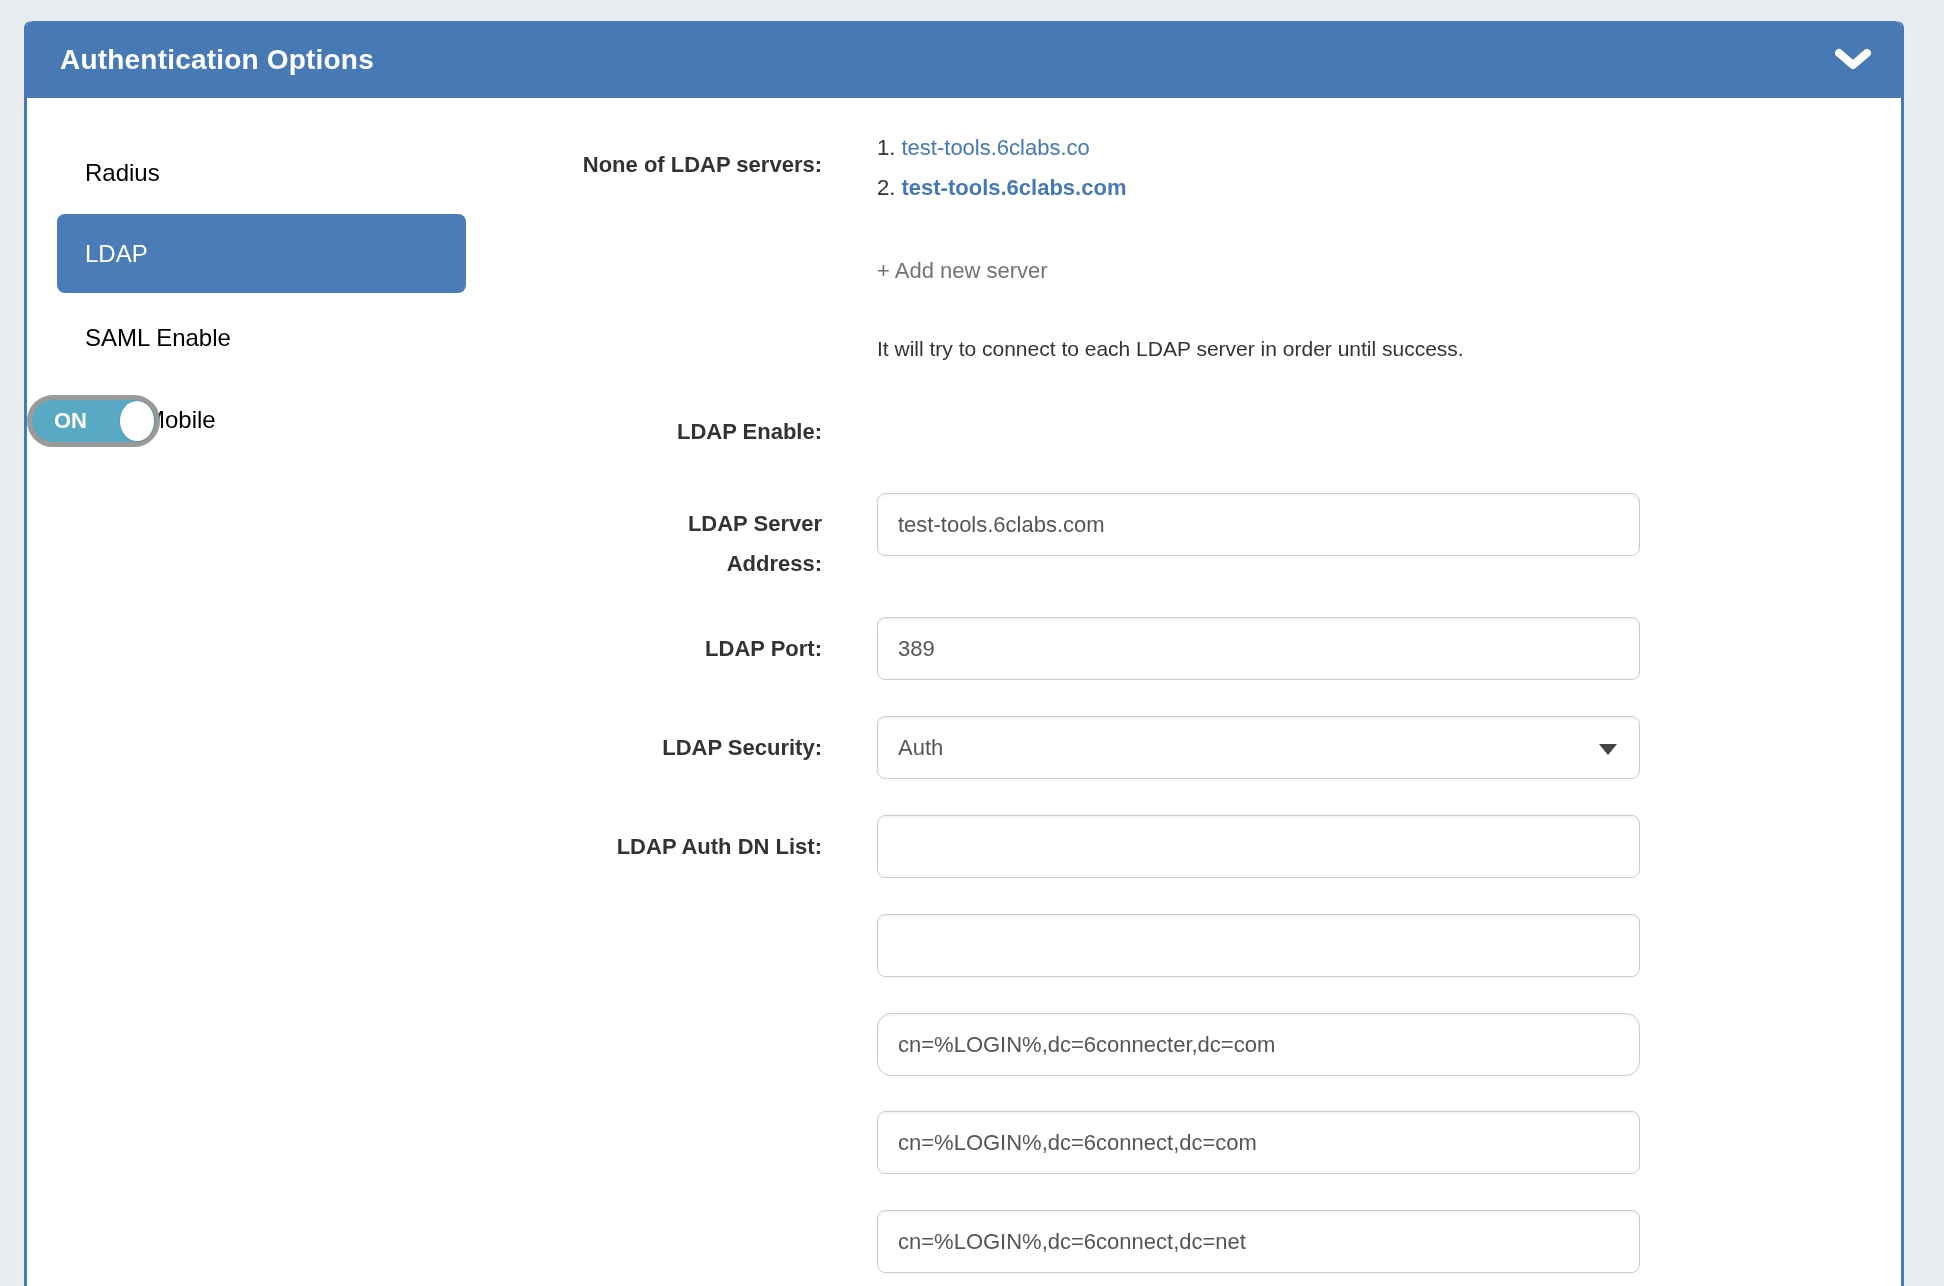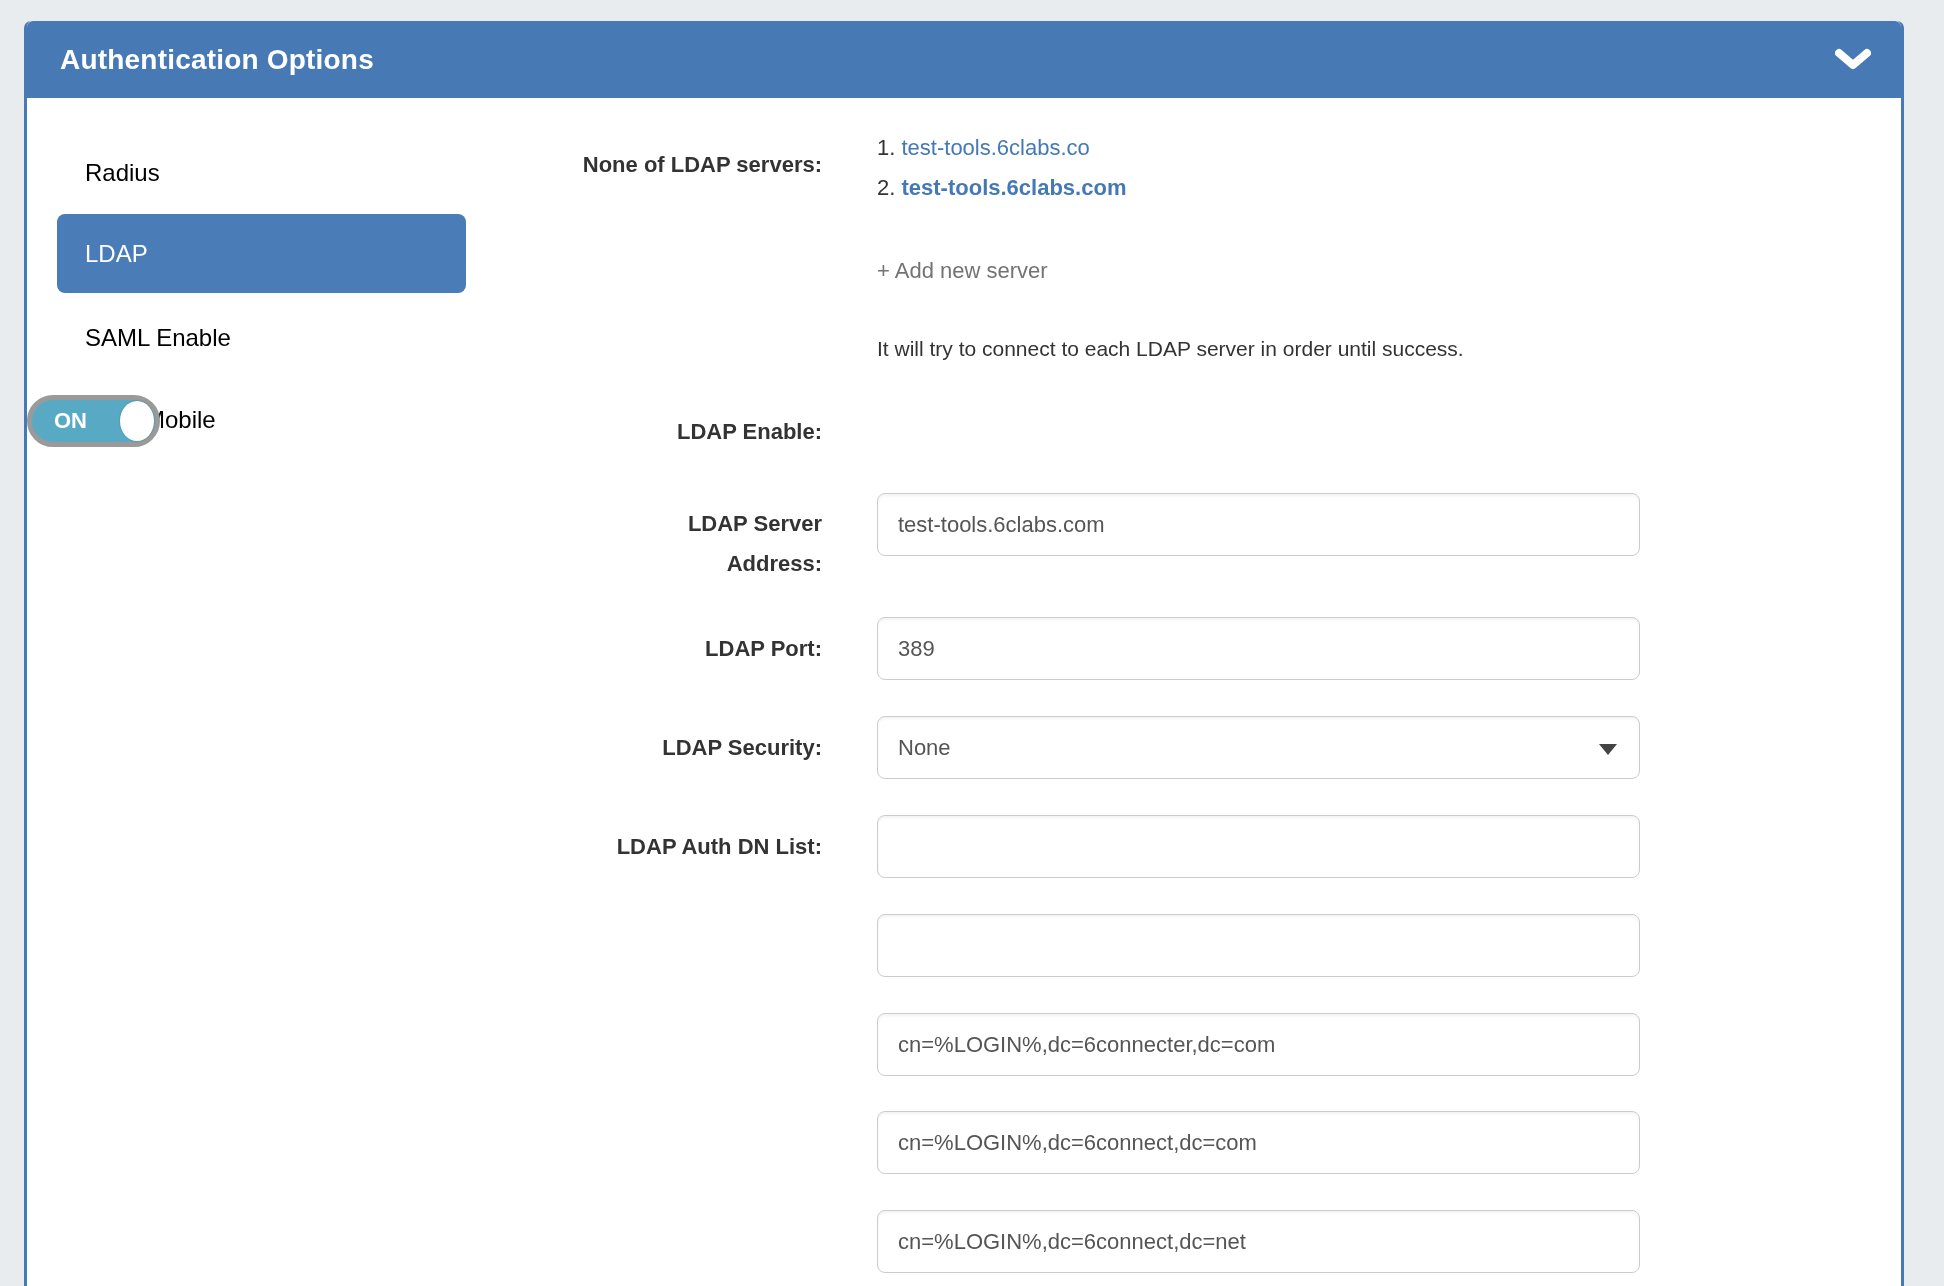--- a/index.html
+++ b/index.html
@@ -145,21 +145,21 @@
     font-size: 22px;
     color: #555555;
     padding: 0 20px;
     box-shadow: inset 0 2px 3px rgba(0,0,0,0.05);
     outline: none;
   }
   .in-address { top: 395px; }
   .in-port    { top: 519px; }
   .in-dn1     { top: 717px; }
   .in-dn2     { top: 816px; }
-  .in-dn3     { top: 915px; }
+  .in-dn3     { top: 915px; border-radius: 14px; }
   .in-dn4     { top: 1013px; }
   .in-dn5     { top: 1112px; }
 
   .tselect {
     top: 618px;
     height: 63px;
     border: 1px solid #cccccc;
     border-radius: 8px;
     background: #ffffff;
     box-shadow: inset 0 2px 3px rgba(0,0,0,0.05);
@@ -222,21 +222,21 @@
     </div>
 
     <div class="flabel lbl-address">LDAP Server Address:</div>
     <input class="tinput in-address" type="text" value="test-tools.6clabs.com" style="">
 
     <div class="flabel lbl-port">LDAP Port:</div>
     <input class="tinput in-port" type="text" value="389" style="">
 
     <div class="flabel lbl-security">LDAP Security:</div>
     <div class="ctl tselect">
-      <span>None</span>
+      <span>Auth</span>
       <span class="select-arrow"></span>
     </div>
 
     <div class="flabel lbl-authdn">LDAP Auth DN List:</div>
     <input class="tinput in-dn1" type="text" style="">
     <input class="tinput in-dn2" type="text" style="">
     <input class="tinput in-dn3" type="text" value="cn=%LOGIN%,dc=6connecter,dc=com" style="">
     <input class="tinput in-dn4" type="text" value="cn=%LOGIN%,dc=6connect,dc=com" style="">
     <input class="tinput in-dn5" type="text" value="cn=%LOGIN%,dc=6connect,dc=net" style="">
 

